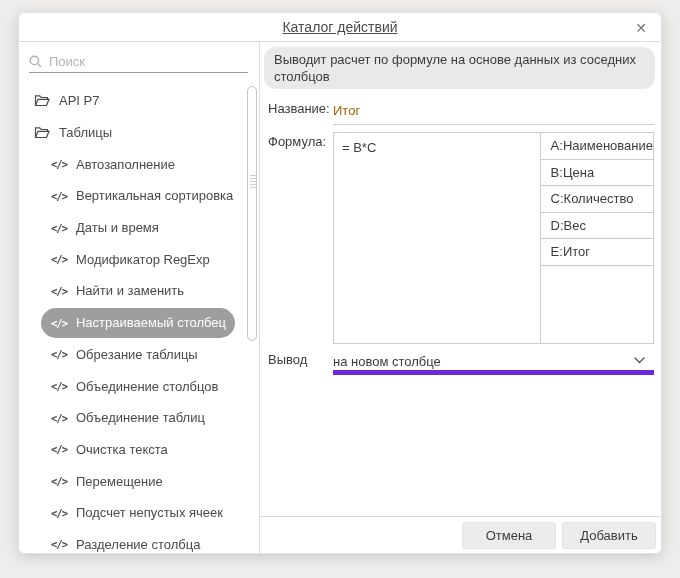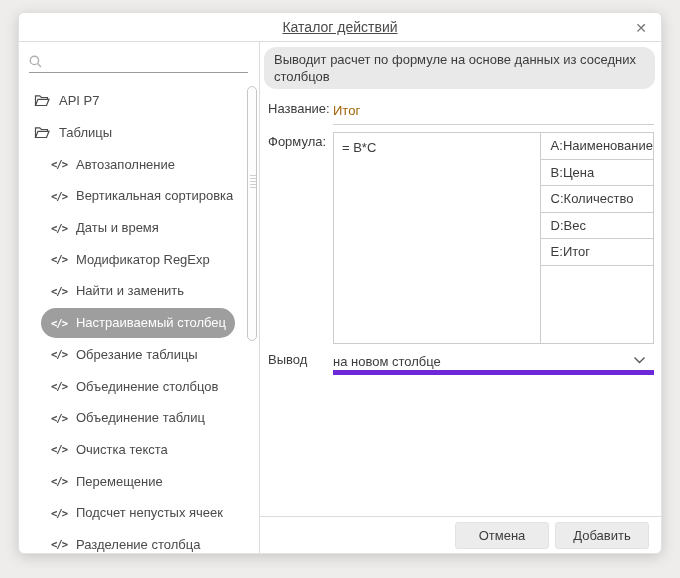--- a/index.html
+++ b/index.html
@@ -109,21 +109,21 @@
     position:relative; flex:1; margin-right:2px;
     border-bottom:5px solid #6d28d9; cursor:pointer;
   }
   .select-value { font-size:13px; color:#3c3c3c; line-height:16px; }
   .select-chevron { position:absolute; right:8px; top:2px; display:flex; }
   
   .footer {
     position:absolute; left:0; right:0; bottom:0; height:38px;
     border-top:1px solid #dcdcdc;
     display:flex; justify-content:flex-end; align-items:center;
-    gap:6px; padding-right:12px;
+    gap:6px; padding-right:5px;
   }
   .btn {
     min-width:94px; height:27px; padding:0 15px;
     background:#ececec; border:1px solid #e3e3e3; border-radius:3px;
     font-family:inherit; font-size:13px; color:#3c3c3c; cursor:pointer;
   }
 </style>
 </head>
 <body>
 
@@ -135,20 +135,21 @@
   </div>
 
   <div class="dlg-body">
 
     <div class="sidebar">
       <div class="search-row">
         <svg width="13" height="13" viewBox="0 0 13 13">
           <circle cx="5.4" cy="5.4" r="4.2" fill="none" stroke="#b0b0b0" stroke-width="1.4"></circle>
           <line x1="8.6" y1="8.6" x2="12" y2="12" stroke="#b0b0b0" stroke-width="1.4"></line>
         </svg>
+        <input class="search-input" placeholder="Поиск" style="">
       </div>
 
       <div class="tree">
 
         <div class="titem folder">
           <span class="folder-ic">
             <svg width="16" height="13" viewBox="0 0 16 13">
               <path d="M1.5 11.5 V1.8 h4.2 l1.6 1.7 h6.2 v1.8" fill="none" stroke="#4a4a4a" stroke-width="1.2"></path>
               <path d="M1.5 11.5 L4 5.3 h11 l-2.5 6.2 z" fill="none" stroke="#4a4a4a" stroke-width="1.2"></path>
             </svg>

